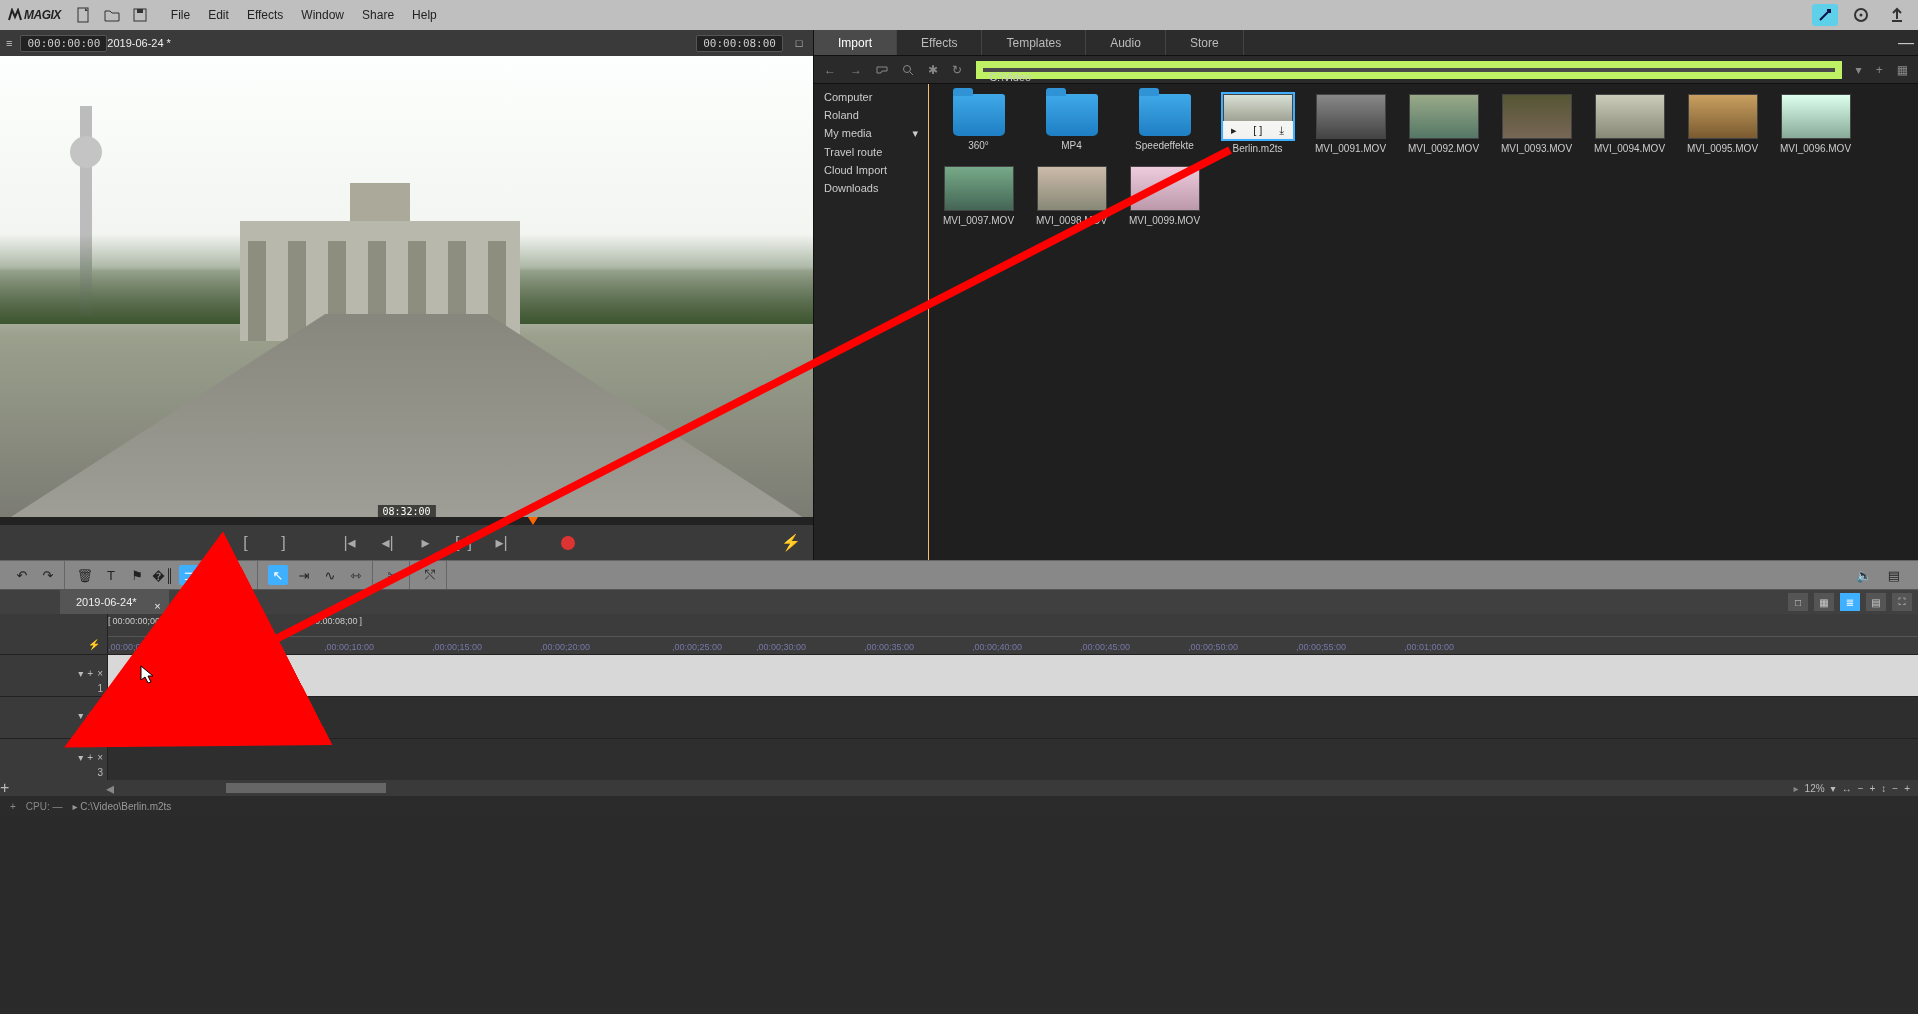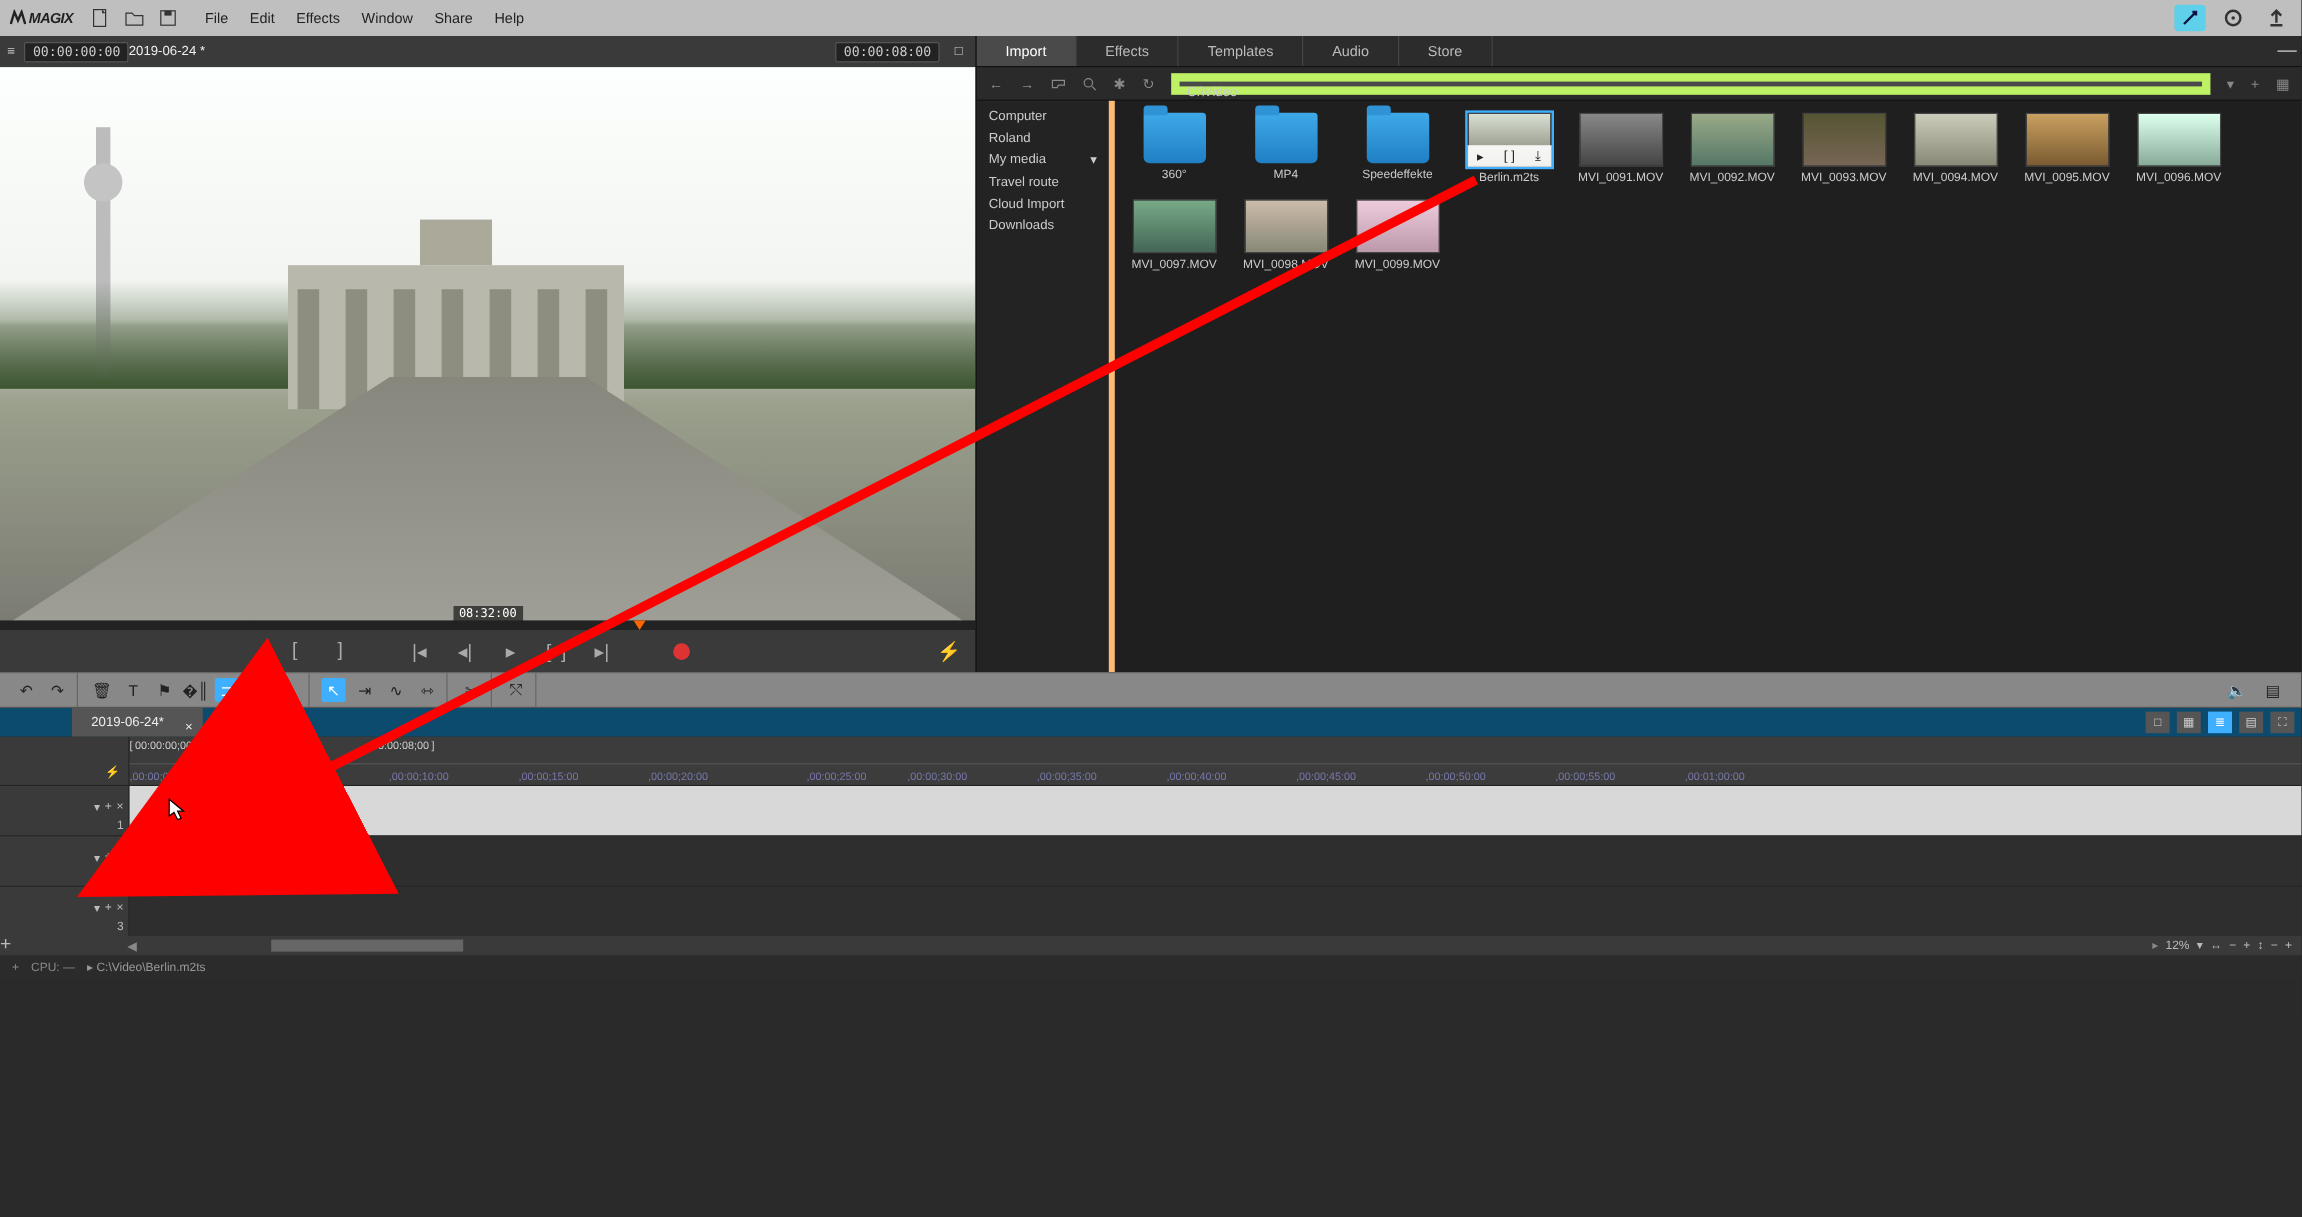--- a/index.html
+++ b/index.html
@@ -34,38 +34,38 @@
 
 .media-col { flex:1; background:#1f1f1f; display:flex; flex-direction:column; border-left:1px solid #111; position:relative; }
 .media-tabs { height:26px; background:#2c2c2c; display:flex; border-bottom:1px solid #111; }
 .media-tabs .tab { padding:0 24px; line-height:26px; font-size:12px; color:#bbb; border-right:1px solid #444; cursor:pointer; }
 .media-tabs .tab.active { background:#4a4a4a; color:#fff; }
 .media-tabs .minbtn { margin-left:auto; width:24px; text-align:center; line-height:26px; cursor:pointer; }
 .media-toolbar { height:28px; background:#2a2a2a; display:flex; align-items:center; gap:14px; padding:0 10px; border-bottom:1px solid #111; }
 .media-toolbar .tico { color:#888; cursor:pointer; font-size:12px; }
 .media-toolbar .path { flex:1; background:#4a4a4a; height:18px; font-size:11px; color:#ccc; padding:0 6px; line-height:18px; border:7px solid #bef264; }
 .media-body { flex:1; display:flex; }
-.media-side { width:115px; background:#232323; border-right:5px solid #fdba74; font-size:11px; padding-top:4px; }
+.media-side { width:115px; background:#232323; border-right:1px solid #fdba74; font-size:11px; padding-top:4px; }
 .media-side .s-item { padding:3px 10px; cursor:pointer; color:#ccc; display:flex; justify-content:space-between; }
 .media-grid { flex:1; padding:10px 12px; display:flex; flex-wrap:wrap; align-content:flex-start; gap:12px 18px; overflow:auto; }
 .media-item { width:75px; display:flex; flex-direction:column; align-items:center; gap:4px; font-size:10px; color:#ccc; cursor:pointer; }
 .folder-ico { width:52px; height:42px; background:linear-gradient(#3fa9e8,#1f7fc4); border-radius:3px 3px 5px 5px; position:relative; }
 .folder-ico::before { content:""; position:absolute; left:0; top:-6px; width:20px; height:8px; background:#2f93d6; border-radius:3px 3px 0 0; }
 .thumb { width:70px; height:45px; background:#666 center/cover; border:1px solid #444; }
 .media-item.sel .thumb { outline:2px solid #3fb0ff; }
 .media-item.sel .overlay { position:absolute; inset:auto 0 0 0; height:18px; background:rgba(255,255,255,0.9); display:flex; justify-content:space-around; align-items:center; font-size:11px; color:#222; }
 .thumbwrap { position:relative; }
 
 .tool-row { height:30px; background:#888; display:flex; align-items:center; padding:0 6px; gap:4px; border-top:1px solid #666; border-bottom:1px solid #555; }
 .tool-row .tgrp { display:flex; align-items:center; gap:6px; padding:0 6px; border-right:1px solid #666; height:100%; }
 .tool-row .tbtn { width:20px; height:20px; display:flex; align-items:center; justify-content:center; color:#222; cursor:pointer; font-size:13px; }
 .tool-row .tbtn.active { background:#3fb0ff; border-radius:2px; color:#fff; }
 .tool-row .rt { margin-left:auto; display:flex; gap:10px; padding-right:8px; }
 
-.tabs-row { height:24px; background:#0c4a6e; display:flex; align-items:center; font-size:11px; }
+.tabs-row { height:24px; background:#404040; display:flex; align-items:center; font-size:11px; }
 .tabs-row .proj-tab { background:#555; height:100%; line-height:24px; padding:0 32px 0 16px; color:#eee; position:relative; margin-left:60px; }
 .tabs-row .proj-tab .x { position:absolute; right:8px; top:4px; cursor:pointer; }
 .tabs-row .plus { padding:0 8px; cursor:pointer; color:#bbb; }
 .tabs-row .rbtns { margin-left:auto; display:flex; gap:6px; padding-right:6px; }
 .tabs-row .rb { width:20px; height:18px; background:#555; display:flex; align-items:center; justify-content:center; cursor:pointer; font-size:10px; }
 .tabs-row .rb.actv { background:#3fb0ff; color:#fff; }
 
 .timeline { background:#333; position:relative; }
 .tl-ruler-row { display:flex; height:40px; }
 .tl-left { width:108px; background:#3a3a3a; border-right:1px solid #222; font-size:10px; position:relative; }

